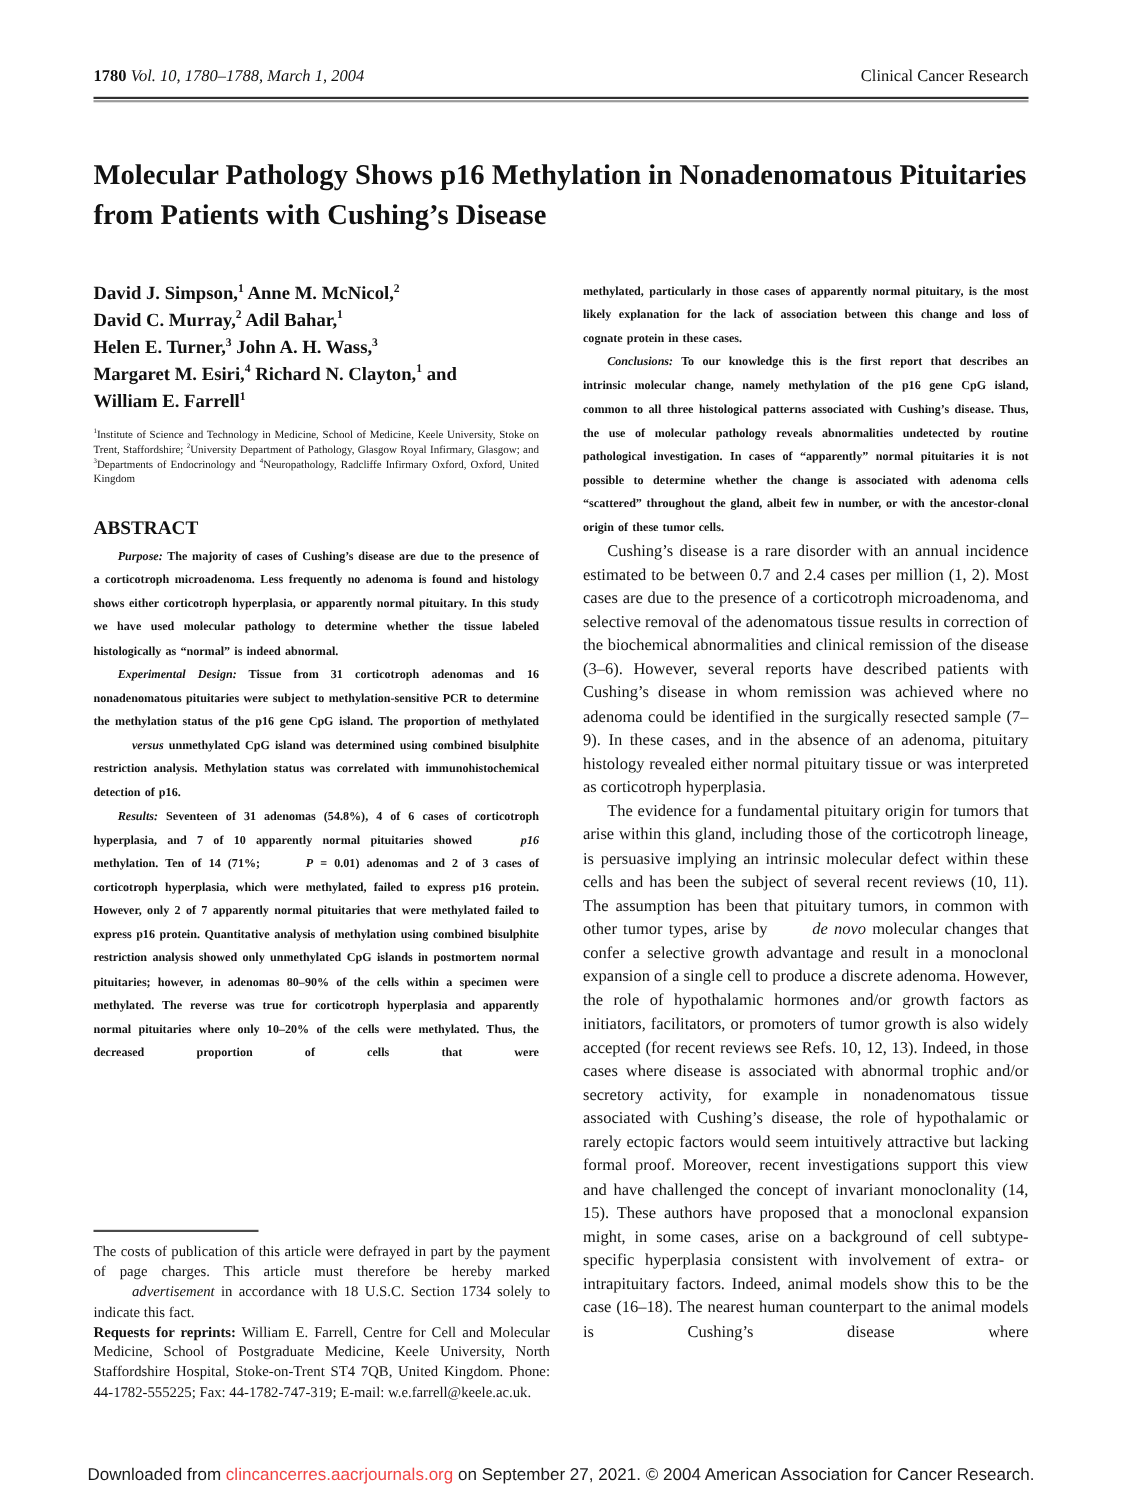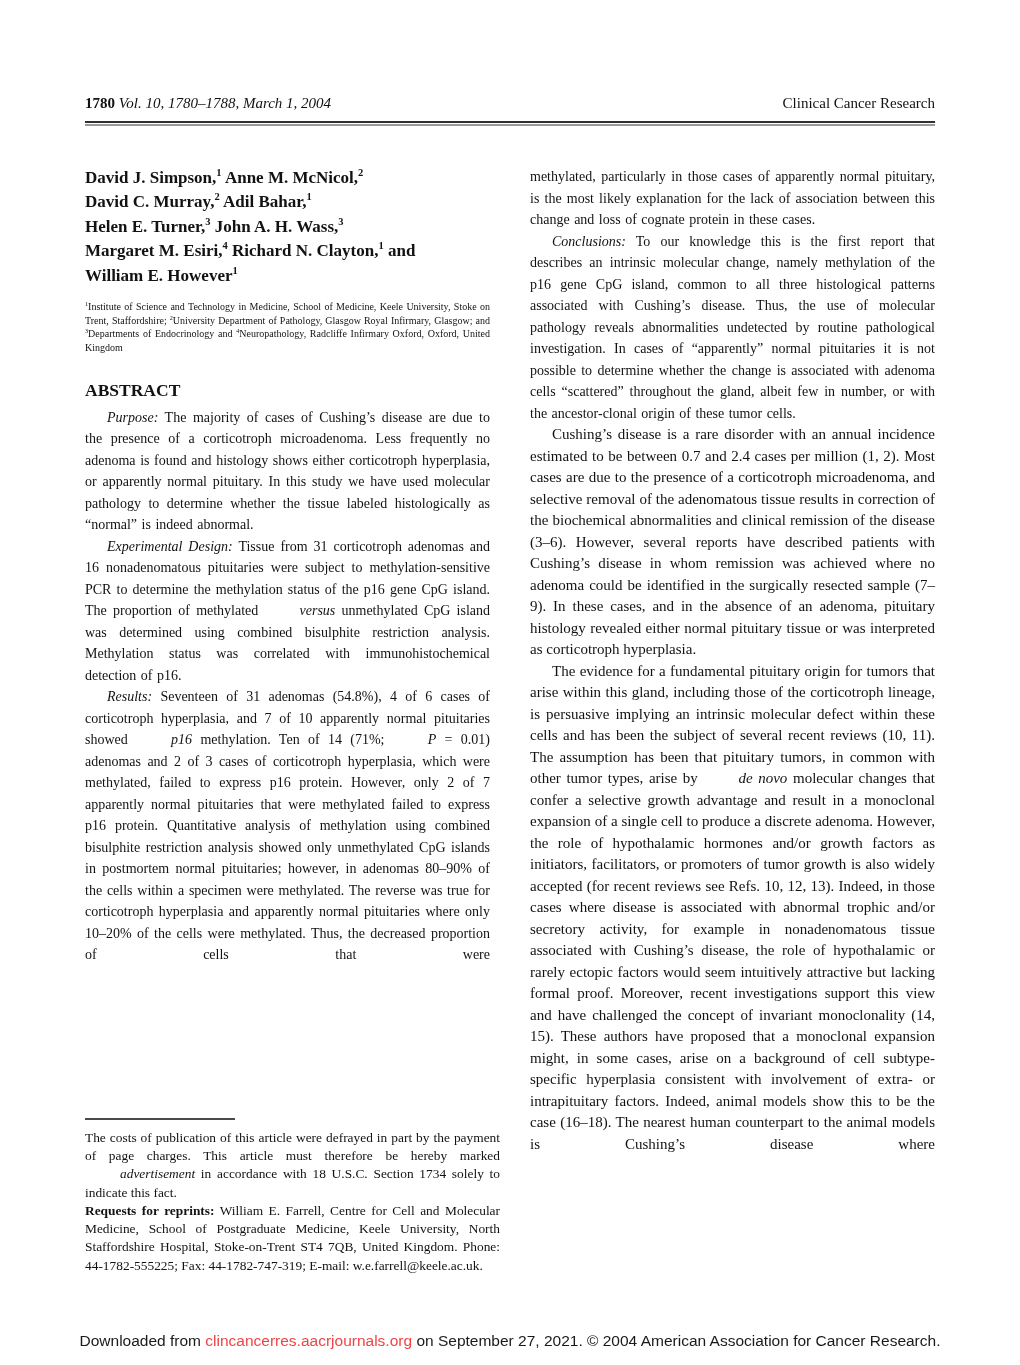--- a/index.html
+++ b/index.html
@@ -9,21 +9,21 @@
     margin:0 auto;
     background:#ffffff;
     color:#121212;
     font-family:"Liberation Serif", serif;
     overflow:hidden;
   }
   .content{padding:0 85px;}
   
   .header-row{
     display:flex;justify-content:space-between;align-items:baseline;
-    padding-top:95px;font-size:15px;
+    padding-top:62px;font-size:15px;
   }
   .pgnum{font-weight:bold;font-style:normal;}
   .cite{font-style:italic;}
   .journal-name{font-style:normal;}
   .rule{
     margin-top:9px;height:1px;
     border-top:2px solid #303030;
     border-bottom:2px solid #9a9a9a;
   }
   
@@ -37,21 +37,21 @@
   
   .authors{font-size:17px;font-weight:bold;line-height:1.44;}
   sup{font-size:0.62em;line-height:0;}
   .affiliations{
     margin:12px 0 0 0;font-size:10px;line-height:1.34;text-align:justify;
   }
   .section-heading{
     font-size:17.5px;font-weight:bold;margin:26px 0 6px 0;
   }
   .abs-p{
-    margin:0;font-size:14px;font-weight:normal;line-height:21.5px;
+    margin:0;font-size:11px;font-weight:bold;line-height:21.5px;
     text-align:justify;text-indent:22px;word-spacing:1px;
   }
   .lead{font-style:italic;}
   .it{font-style:italic;margin-left:35px;}
   .noindent{text-indent:0;}
   .justify-last{text-align-last:justify;}
   .body-p{
     margin:0;font-size:15px;line-height:21.5px;
     text-align:justify;text-indent:22px;
   }
@@ -82,31 +82,32 @@
     <div class="header-row">
       <div>
         <span class="pgnum">1780</span>
         <span class="cite">Vol. 10, 1780–1788, March 1, 2004</span>
       </div>
       <div class="journal-name">Clinical Cancer Research</div>
     </div>
 
     <div class="rule"></div>
 
+    <h1 class="article-title">Molecular Pathology Shows p16 Methylation in Nonadenomatous Pituitaries from Patients with Cushing’s Disease</h1>
 
     <div class="columns">
 
       <div class="col">
 
         <div class="authors">
           <div><span>David J. Simpson,</span><sup>1</sup><span> Anne M. McNicol,</span><sup>2</sup></div>
           <div><span>David C. Murray,</span><sup>2</sup><span> Adil Bahar,</span><sup>1</sup></div>
           <div><span>Helen E. Turner,</span><sup>3</sup><span> John A. H. Wass,</span><sup>3</sup></div>
           <div><span>Margaret M. Esiri,</span><sup>4</sup><span> Richard N. Clayton,</span><sup>1</sup><span> and</span></div>
-          <div><span>William E. However</span><sup>1</sup></div>
+          <div><span>William E. Farrell</span><sup>1</sup></div>
         </div>
 
         <p class="affiliations"><sup>1</sup><span>Institute of Science and Technology in Medicine, School of Medicine, Keele University, Stoke on Trent, Staffordshire; </span><sup>2</sup><span>University Department of Pathology, Glasgow Royal Infirmary, Glasgow; and </span><sup>3</sup><span>Departments of Endocrinology and </span><sup>4</sup><span>Neuropathology, Radcliffe Infirmary Oxford, Oxford, United Kingdom</span></p>
 
         <h2 class="section-heading">ABSTRACT</h2>
 
         <p class="abs-p"><span class="lead">Purpose:</span><span> The majority of cases of Cushing’s disease are due to the presence of a corticotroph microadenoma. Less frequently no adenoma is found and histology shows either corticotroph hyperplasia, or apparently normal pituitary. In this study we have used molecular pathology to determine whether the tissue labeled histologically as “normal” is indeed abnormal.</span></p>
 
         <p class="abs-p"><span class="lead">Experimental Design:</span><span> Tissue from 31 corticotroph adenomas and 16 nonadenomatous pituitaries were subject to methylation-sensitive PCR to determine the methylation status of the p16 gene CpG island. The proportion of methylated </span><span class="it">versus</span><span> unmethylated CpG island was determined using combined bisulphite restriction analysis. Methylation status was correlated with immunohistochemical detection of p16.</span></p>
 

